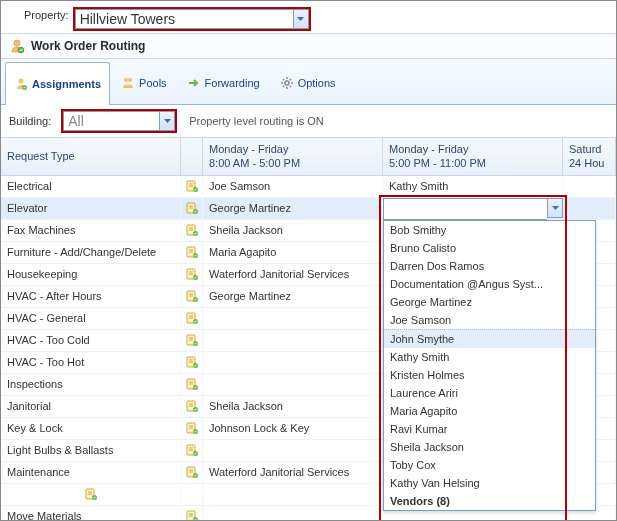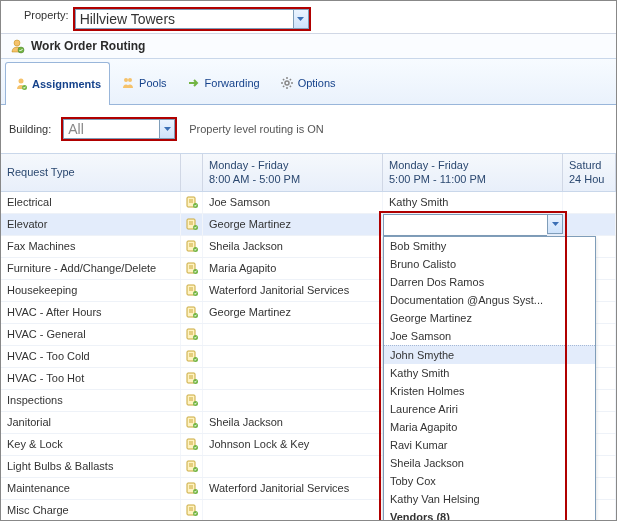--- a/index.html
+++ b/index.html
@@ -86,21 +86,21 @@
     position:relative;
     top:1px;
     font-weight:bold;
   }
   .tab .ic { width:14px; height:14px; }
 
   .filter-bar {
     display:flex;
     align-items:center;
     gap:6px;
-    padding:14px 8px;
+    padding:6px 8px;
     border-bottom:1px solid #c9d7ea;
     background:#fff;
   }
   .filter-bar .sel-input { width:96px; color:#888; }
   .filter-bar .status-text { margin-left:8px; color:#555; }
 
   .grid {
     display:block;
   }
   .grid-header {
@@ -519,21 +519,20 @@
               <line x1="4" y1="7" x2="8" y2="7" stroke="#c9a83a"></line>
               <circle cx="10.5" cy="10.5" r="2.5" fill="#72b543"></circle>
               <path d="M9.3 10.5l.8.8 1.4-1.6" stroke="#fff" stroke-width="1" fill="none"></path>
             </svg></span>
         </div>
         <div class="gcell">Waterford Janitorial Services</div>
         <div class="gcell"></div>
         <div class="gcell"></div>
       </div>
       <div class="grow">
-        <div class="gcell type">Misc Charge</div>
         <div class="gcell iconc">
           <span class="ic"><svg viewBox="0 0 14 14">
               <rect x="2" y="2" width="8" height="10" rx="1" fill="#fff3c2" stroke="#c9a83a"></rect>
               <line x1="4" y1="5" x2="8" y2="5" stroke="#c9a83a"></line>
               <line x1="4" y1="7" x2="8" y2="7" stroke="#c9a83a"></line>
               <circle cx="10.5" cy="10.5" r="2.5" fill="#72b543"></circle>
               <path d="M9.3 10.5l.8.8 1.4-1.6" stroke="#fff" stroke-width="1" fill="none"></path>
             </svg></span>
         </div>
         <div class="gcell"></div>

